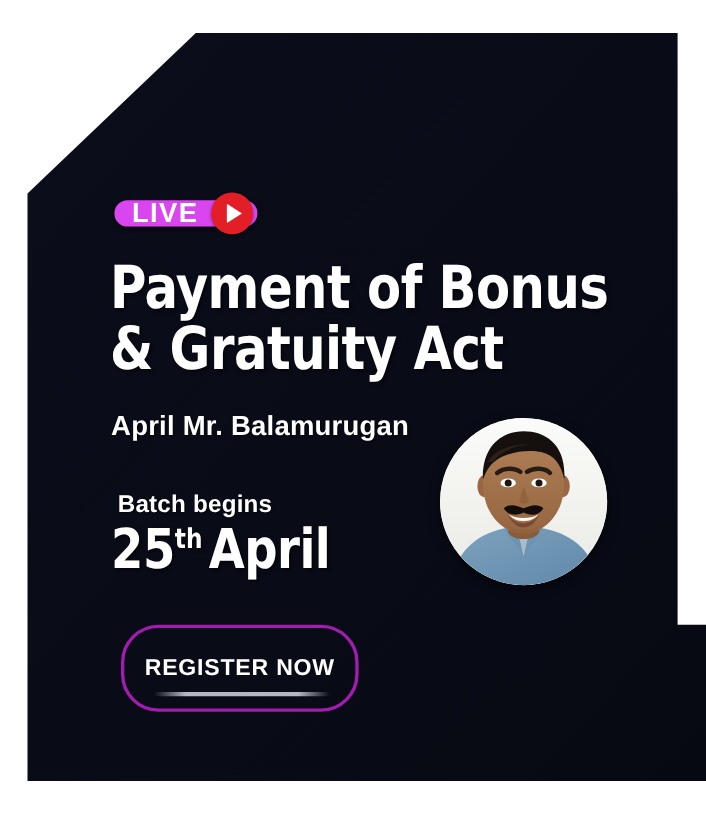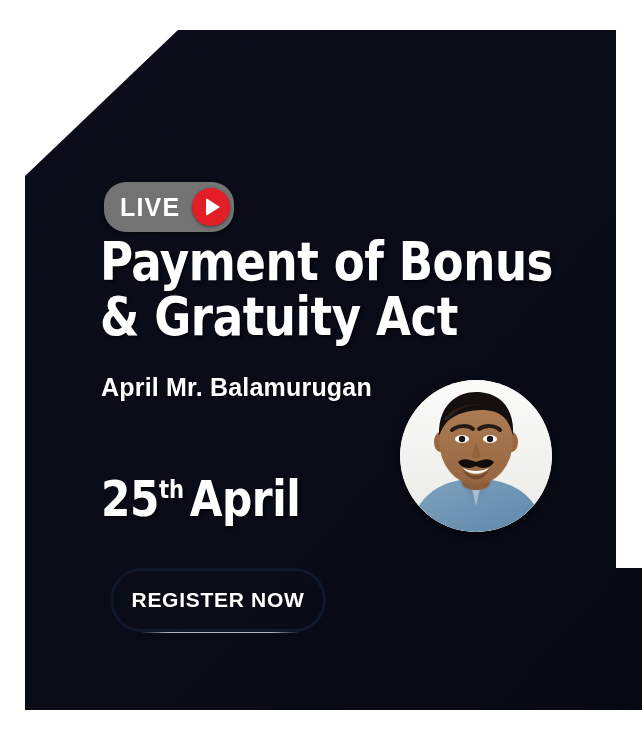--- a/index.html
+++ b/index.html
@@ -28,23 +28,23 @@
   .card-content{
     position:absolute;
     left:0;top:0;
     width:642px;height:740px;
   }
 
   
   .live-badge{
     position:absolute;
     left:104px;top:182px;
-    height:50px;
+    height:24px;
     display:flex;align-items:center;
-    background:#737373;
+    background:#d946ef;
     border-radius:22px;
     padding:0 4px 0 16px;
     box-shadow:0 2px 4px rgba(0,0,0,.55);
   }
   .live-badge .live-text{
     color:#ffffff;
     font-size:25px;
     font-weight:bold;
     letter-spacing:1.2px;
     line-height:1;
@@ -126,22 +126,22 @@
     vertical-align:super;
     line-height:0;
     letter-spacing:0;
   }
   .batch-date .month{margin-left:6px;}
 
   
   .register-btn{
     position:absolute;
     left:110px;top:568px;
-    width:216px;height:64px;
-    border:3px solid #0f172a;
+    width:216px;height:79px;
+    border:3px solid #a21caf;
     border-radius:34px;
     background:transparent;
     color:#ffffff;
     font-size:21px;
     font-weight:bold;
     letter-spacing:.7px;
     display:flex;align-items:center;justify-content:center;
     cursor:pointer;
     box-sizing:border-box;
     padding:0;
@@ -193,20 +193,21 @@
       </span>
     </div>
 
     <div class="headline">
       <span class="hl-line">Payment of Bonus</span>
       <span class="hl-line">&amp; Gratuity Act</span>
     </div>
 
     <div class="presenter">April Mr. Balamurugan</div>
 
+    <div class="batch-label">Batch begins</div>
     <div class="batch-date">
       <span class="day">25</span><span class="ord">th</span><span class="month">April</span>
     </div>
 
     <div class="btn-underglow"></div>
     <button class="register-btn">REGISTER NOW</button>
 
     <div class="avatar">
       <svg viewBox="0 0 152 152" xmlns="http://www.w3.org/2000/svg">
         <defs>

